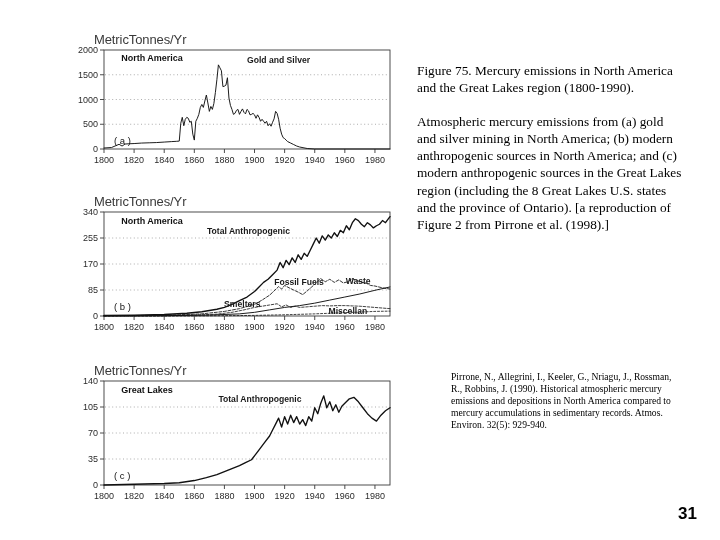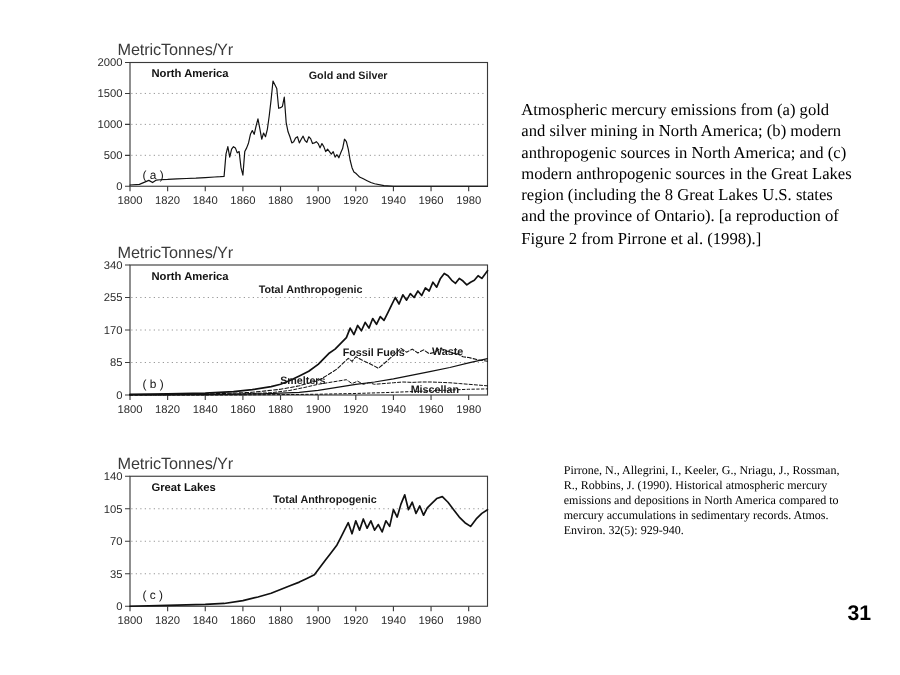--- a/index.html
+++ b/index.html
@@ -71,21 +71,21 @@
     font-size: 9.6px;
     line-height: 12.1px;
     color: #000;
   }
   #reference-block p { margin: 0; }
 
   
   #page-number {
     position: absolute;
     left: 678px;
-    top: 481px;
+    top: 504px;
     font-family: "Liberation Sans", sans-serif;
     font-size: 17px;
     font-weight: bold;
     color: #000;
   }
 
   .axis-text {
     font-family: "Liberation Sans", sans-serif;
     fill: #2b2b2b;
   }
@@ -250,20 +250,21 @@
         <path d="M42.00,122.00 L72.11,121.26 L102.21,120.51 L117.26,119.77 L132.32,117.54 L144.36,114.57 L154.89,111.60 L162.42,108.63 L169.95,105.66 L177.47,102.69 L183.49,99.71 L189.52,96.74 L194.03,90.80 L198.55,84.86 L203.06,78.91 L207.58,72.97 L210.59,67.03 L213.60,61.09 L216.61,55.14 L219.62,64.06 L222.63,53.66 L225.64,61.09 L228.65,52.17 L231.66,59.60 L234.67,53.66 L237.68,61.09 L240.69,56.63 L243.71,62.57 L246.72,53.66 L249.73,58.11 L252.74,44.74 L255.75,50.69 L258.76,40.29 L261.77,32.86 L264.78,44.74 L267.79,38.80 L270.80,47.71 L273.81,41.77 L276.82,49.20 L279.83,43.26 L282.84,40.29 L287.36,35.83 L291.87,34.34 L296.39,38.80 L300.91,44.74 L305.42,50.69 L309.94,55.14 L314.45,58.11 L318.97,52.17 L323.48,47.71 L328.00,44.74 " fill="none" stroke="#111" stroke-width="1.35" stroke-linejoin="round" stroke-linecap="round"></path>
         <text x="59.16" y="29.96" class="region-label">Great Lakes</text>
         <text x="52.010000000000005" y="116.28" class="panel-letter">( c )</text>
         <text x="156.4" y="39.32" class="series-label">Total Anthropogenic</text>
       </svg>
   </div>
 
 </div>
 
 <div id="caption-block">
+  <p>Figure 75. Mercury emissions in North America and the Great Lakes region (1800-1990).</p>
   <div id="caption-para-gap"></div>
   <p>Atmospheric mercury emissions from (a) gold and silver mining in North America; (b) modern anthropogenic sources in North America; and (c) modern anthropogenic sources in the Great Lakes region (including the 8 Great Lakes U.S. states and the province of Ontario). [a reproduction of Figure 2 from Pirrone et al. (1998).]</p>
 </div>
 
 <div id="reference-block">
   <p>Pirrone, N., Allegrini, I., Keeler, G., Nriagu, J., Rossman, R., Robbins, J. (1990). Historical atmospheric mercury emissions and depositions in North America compared to mercury accumulations in sedimentary records. Atmos. Environ. 32(5): 929-940.</p>
 </div>
 
 <div id="page-number">31</div>
 

